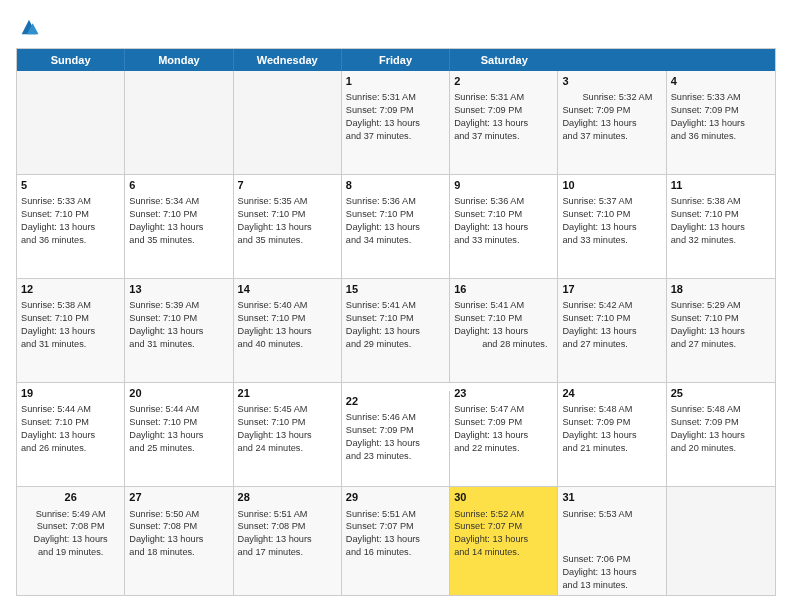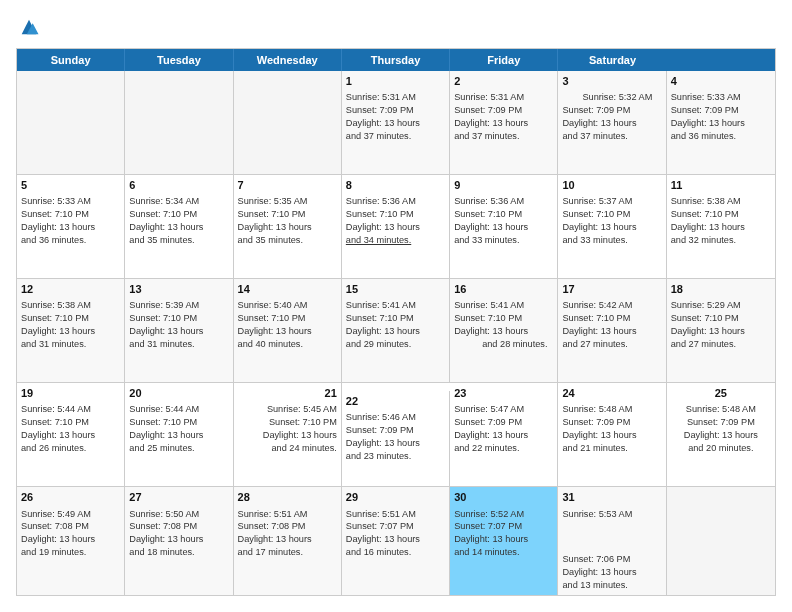--- a/index.html
+++ b/index.html
@@ -112,23 +112,22 @@
       </div>
     </div>
     <div class="title-block">
       <div class="month-title"></div>
       <div class="location"></div>
     </div>
   </div>
   <div class="calendar">
     <div class="cal-header" id="cal-header">
         <div class="cal-header-cell">Sunday</div>
-        <div class="cal-header-cell">Tuesday</div>
+        <div class="cal-header-cell">Monday</div>
         <div class="cal-header-cell">Wednesday</div>
-        <div class="cal-header-cell">Thursday</div>
         <div class="cal-header-cell">Friday</div>
         <div class="cal-header-cell">Saturday</div>
       </div>
     <div class="cal-body" id="cal-body">
         <div class="cal-row">
           <div class="cal-cell empty"></div>
           <div class="cal-cell empty"></div>
           <div class="cal-cell empty"></div>
           <div class="cal-cell shaded" style="background: rgb(248, 248, 248);">
             <span class="day-num">1</span>
@@ -179,21 +178,21 @@
             <span style="display: block;">Sunrise: 5:35 AM</span>
             <span style="display: block;">Sunset: 7:10 PM</span>
             <span style="display: block;">Daylight: 13 hours</span>
             <span style="display: block;">and 35 minutes.</span>
           </div>
           <div class="cal-cell" style="background: rgb(255, 255, 255);">
             <span class="day-num">8</span>
             <span style="display: block;">Sunrise: 5:36 AM</span>
             <span style="display: block;">Sunset: 7:10 PM</span>
             <span style="display: block;">Daylight: 13 hours</span>
-            <span style="display: block; text-decoration: underline;">and 34 minutes.</span>
+            <span style="display: block;">and 34 minutes.</span>
           </div>
           <div class="cal-cell" style="background: rgb(255, 255, 255);">
             <span class="day-num">9</span>
             <span style="display: block;">Sunrise: 5:36 AM</span>
             <span style="display: block;">Sunset: 7:10 PM</span>
             <span style="display: block;">Daylight: 13 hours</span>
             <span style="display: block;">and 33 minutes.</span>
           </div>
           <div class="cal-cell" style="background: rgb(255, 255, 255);">
             <span class="day-num">10</span>
@@ -269,21 +268,21 @@
             <span style="display: block;">Daylight: 13 hours</span>
             <span style="display: block;">and 26 minutes.</span>
           </div>
           <div class="cal-cell" style="background: rgb(255, 255, 255);">
             <span class="day-num">20</span>
             <span style="display: block;">Sunrise: 5:44 AM</span>
             <span style="display: block;">Sunset: 7:10 PM</span>
             <span style="display: block;">Daylight: 13 hours</span>
             <span style="display: block;">and 25 minutes.</span>
           </div>
-          <div class="cal-cell" style="background: rgb(255, 255, 255); text-align: right;">
+          <div class="cal-cell" style="background: rgb(255, 255, 255);">
             <span class="day-num">21</span>
             <span style="display: block;">Sunrise: 5:45 AM</span>
             <span style="display: block;">Sunset: 7:10 PM</span>
             <span style="display: block;">Daylight: 13 hours</span>
             <span style="display: block;">and 24 minutes.</span>
           </div>
           <div class="cal-cell" style="background: rgb(255, 255, 255); margin-top: 8px;">
             <span class="day-num">22</span>
             <span style="display: block;">Sunrise: 5:46 AM</span>
             <span style="display: block;">Sunset: 7:09 PM</span>
@@ -297,30 +296,30 @@
             <span style="display: block;">Daylight: 13 hours</span>
             <span style="display: block;">and 22 minutes.</span>
           </div>
           <div class="cal-cell" style="background: rgb(255, 255, 255);">
             <span class="day-num">24</span>
             <span style="display: block;">Sunrise: 5:48 AM</span>
             <span style="display: block;">Sunset: 7:09 PM</span>
             <span style="display: block;">Daylight: 13 hours</span>
             <span style="display: block;">and 21 minutes.</span>
           </div>
-          <div class="cal-cell" style="background: rgb(255, 255, 255); text-align: center;">
+          <div class="cal-cell" style="background: rgb(255, 255, 255);">
             <span class="day-num">25</span>
             <span style="display: block;">Sunrise: 5:48 AM</span>
             <span style="display: block;">Sunset: 7:09 PM</span>
             <span style="display: block;">Daylight: 13 hours</span>
             <span style="display: block;">and 20 minutes.</span>
           </div>
         </div>
         <div class="cal-row">
-          <div class="cal-cell shaded" style="background: rgb(248, 248, 248);">
+          <div class="cal-cell shaded" style="background: rgb(248, 248, 248); text-align: center;">
             <span class="day-num">26</span>
             <span style="display: block;">Sunrise: 5:49 AM</span>
             <span style="display: block;">Sunset: 7:08 PM</span>
             <span style="display: block;">Daylight: 13 hours</span>
             <span style="display: block;">and 19 minutes.</span>
           </div>
           <div class="cal-cell shaded" style="background: rgb(248, 248, 248);">
             <span class="day-num">27</span>
             <span style="display: block;">Sunrise: 5:50 AM</span>
             <span style="display: block;">Sunset: 7:08 PM</span>
@@ -334,21 +333,21 @@
             <span style="display: block;">Daylight: 13 hours</span>
             <span style="display: block;">and 17 minutes.</span>
           </div>
           <div class="cal-cell shaded" style="background: rgb(248, 248, 248);">
             <span class="day-num">29</span>
             <span style="display: block;">Sunrise: 5:51 AM</span>
             <span style="display: block;">Sunset: 7:07 PM</span>
             <span style="display: block;">Daylight: 13 hours</span>
             <span style="display: block;">and 16 minutes.</span>
           </div>
-          <div class="cal-cell shaded" style="background: #7dd3fc;">
+          <div class="cal-cell shaded" style="background: #fde047;">
             <span class="day-num">30</span>
             <span style="display: block;">Sunrise: 5:52 AM</span>
             <span style="display: block;">Sunset: 7:07 PM</span>
             <span style="display: block;">Daylight: 13 hours</span>
             <span style="display: block;">and 14 minutes.</span>
           </div>
           <div class="cal-cell shaded" style="background: rgb(248, 248, 248);">
             <span class="day-num">31</span>
             <span style="display: block;">Sunrise: 5:53 AM</span>
             <span style="display: block; margin-top: 33px;">Sunset: 7:06 PM</span>

